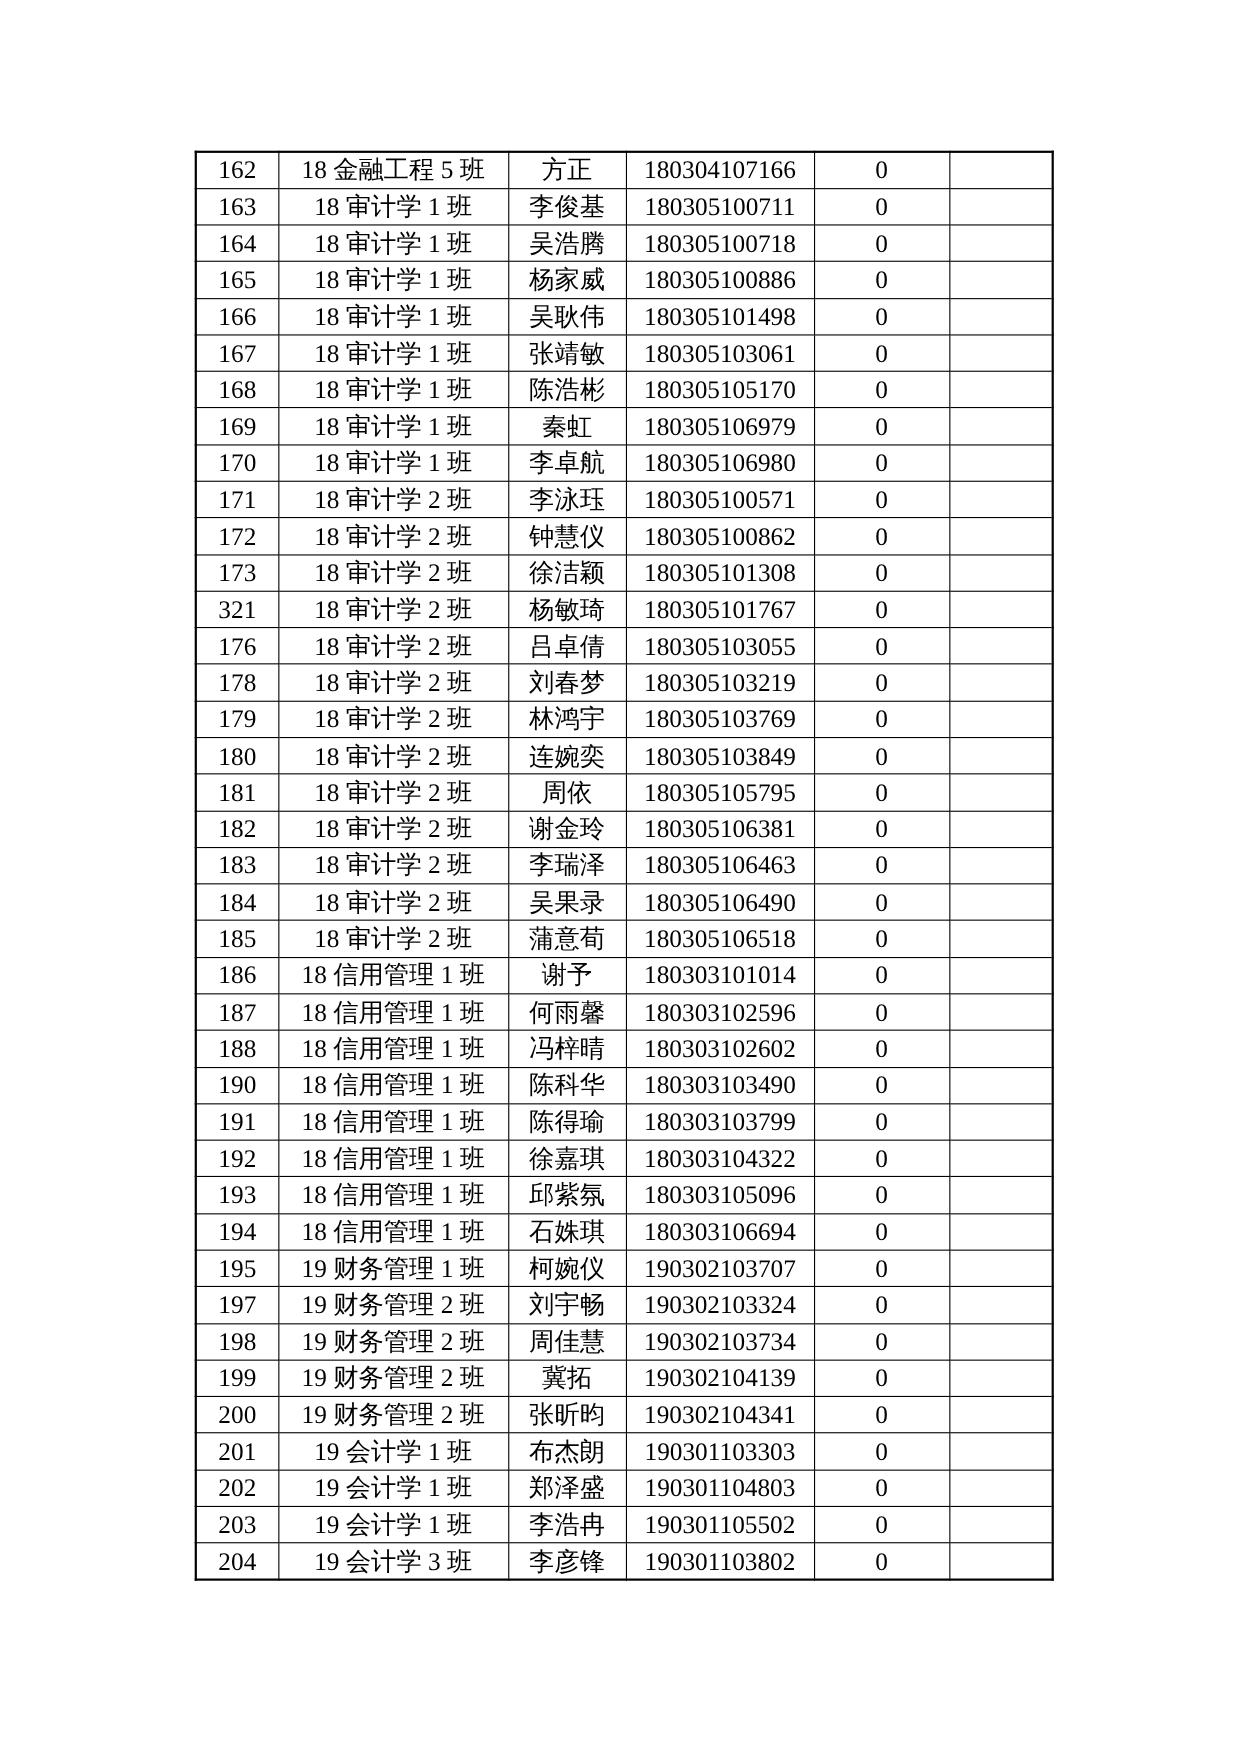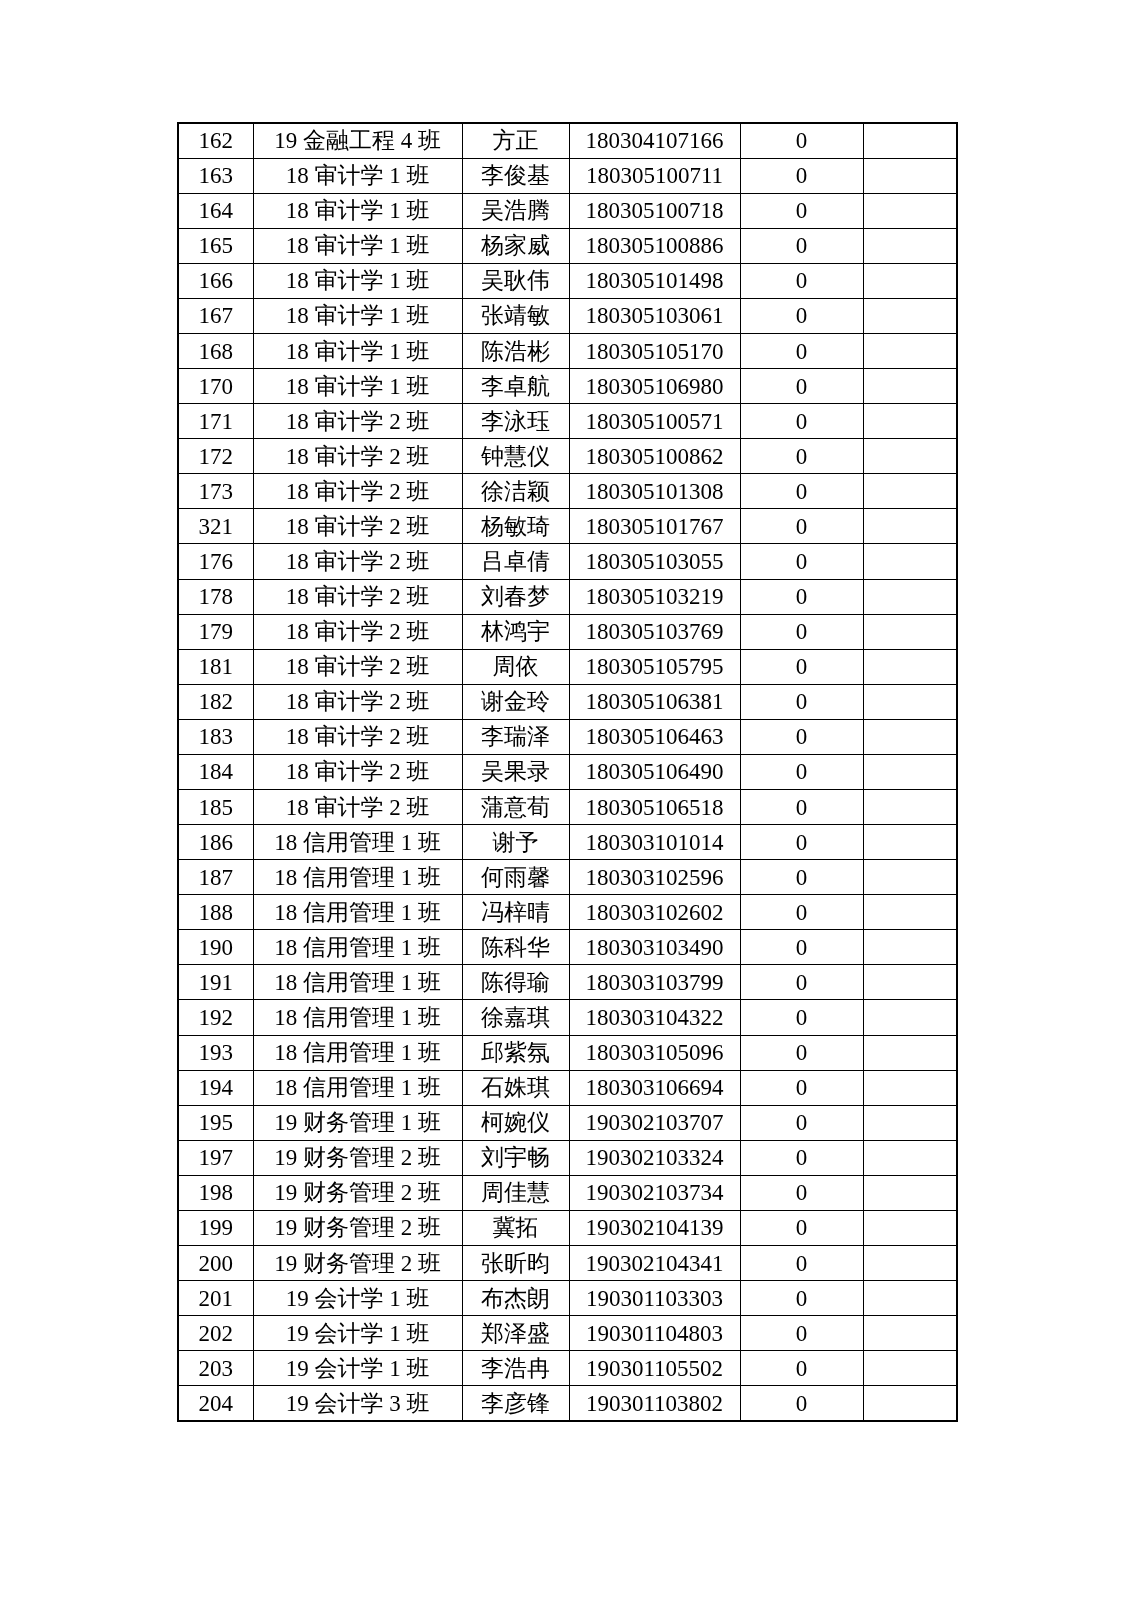--- a/index.html
+++ b/index.html
@@ -12,21 +12,21 @@
     width: 1131px;
     height: 1600px;
     background: #ffffff;
     overflow: hidden;
     font-family: "Liberation Serif", "DejaVu Serif", serif;
     color: #000000;
   }
   table.roster {
     position: absolute;
     left: 177px;
-    top: 122px;
+    top: 137px;
     width: 779px;
     height: 1300px;
     border-collapse: collapse;
     table-layout: fixed;
     border: 2px solid #000000;
   }
   table.roster td {
     border: 1px solid #000000;
     text-align: center;
     vertical-align: middle;
@@ -53,21 +53,21 @@
       <col class="c-no">
       <col class="c-class">
       <col class="c-name">
       <col class="c-id">
       <col class="c-val">
       <col class="c-rem">
     </colgroup>
     <tbody id="roster-body">
         <tr>
           <td>162</td>
-          <td>19 金融工程 4 班</td>
+          <td>18 金融工程 5 班</td>
           <td>方正</td>
           <td>180304107166</td>
           <td>0</td>
           <td></td>
         </tr>
         <tr>
           <td>163</td>
           <td>18 审计学 1 班</td>
           <td>李俊基</td>
           <td>180305100711</td>
@@ -108,20 +108,28 @@
         </tr>
         <tr>
           <td>168</td>
           <td>18 审计学 1 班</td>
           <td>陈浩彬</td>
           <td>180305105170</td>
           <td>0</td>
           <td></td>
         </tr>
         <tr>
+          <td>169</td>
+          <td>18 审计学 1 班</td>
+          <td>秦虹</td>
+          <td>180305106979</td>
+          <td>0</td>
+          <td></td>
+        </tr>
+        <tr>
           <td>170</td>
           <td>18 审计学 1 班</td>
           <td>李卓航</td>
           <td>180305106980</td>
           <td>0</td>
           <td></td>
         </tr>
         <tr>
           <td>171</td>
           <td>18 审计学 2 班</td>
@@ -168,20 +176,28 @@
           <td>刘春梦</td>
           <td>180305103219</td>
           <td>0</td>
           <td></td>
         </tr>
         <tr>
           <td>179</td>
           <td>18 审计学 2 班</td>
           <td>林鸿宇</td>
           <td>180305103769</td>
+          <td>0</td>
+          <td></td>
+        </tr>
+        <tr>
+          <td>180</td>
+          <td>18 审计学 2 班</td>
+          <td>连婉奕</td>
+          <td>180305103849</td>
           <td>0</td>
           <td></td>
         </tr>
         <tr>
           <td>181</td>
           <td>18 审计学 2 班</td>
           <td>周依</td>
           <td>180305105795</td>
           <td>0</td>
           <td></td>

